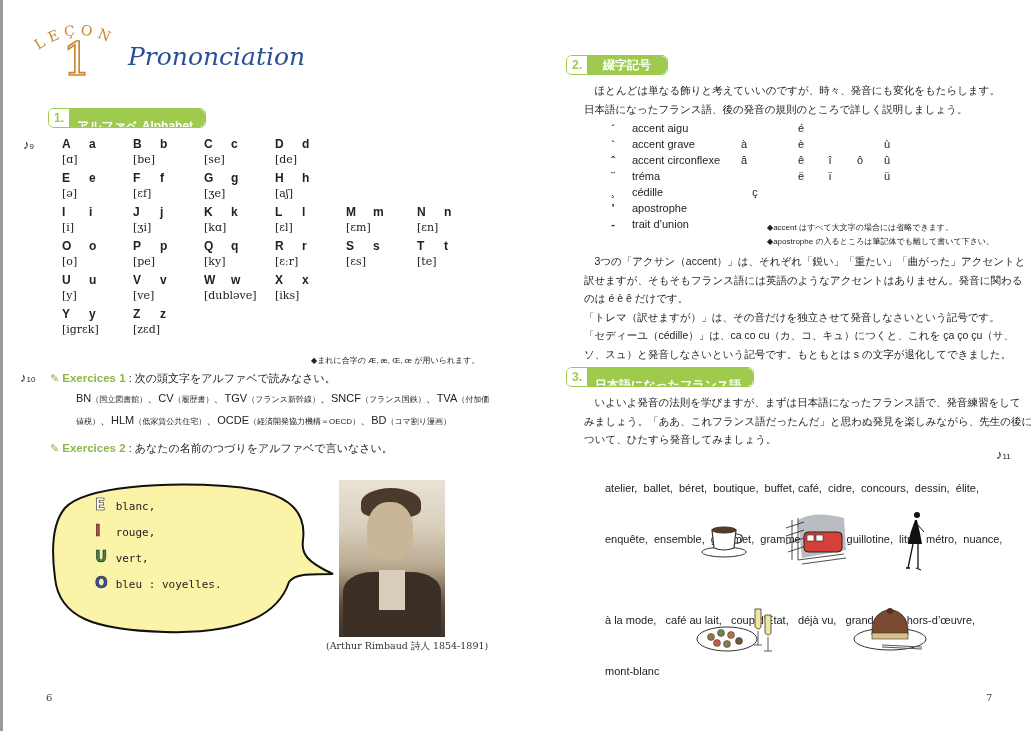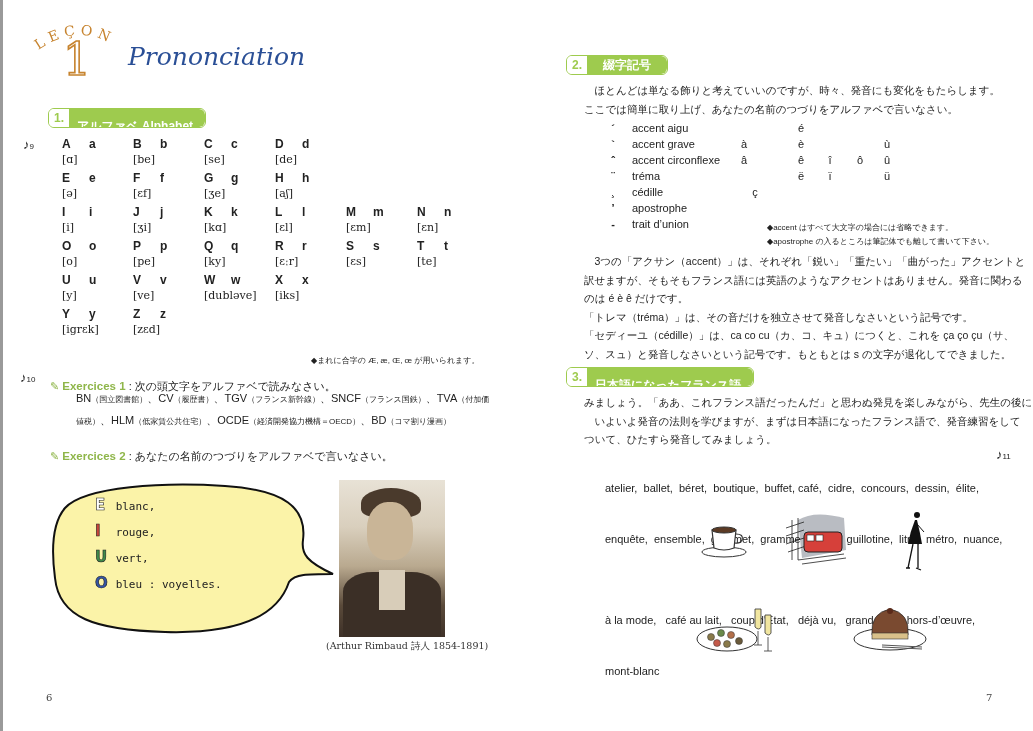--- a/index.html
+++ b/index.html
@@ -26,21 +26,21 @@
   .track { position: absolute; font-size: 11px; color: #222; }
   .track .note { font-size: 13px; }
   .track .n { font-size: 8px; }
   .letter { position: absolute; width: 72px; }
   .letter .up { position: absolute; left: 0; top: 0; font-weight: bold; font-size: 12px; }
   .letter .low { position: absolute; left: 27px; top: 0; font-weight: bold; font-size: 12px; }
   .letter .ipa { position: absolute; left: 0; top: 16px; font-family: "DejaVu Serif", serif; font-size: 11px; white-space: nowrap; }
   .note-small { position: absolute; font-size: 8px; color: #222; white-space: nowrap; }
 
   
-  .ex-title { position: absolute; font-size: 11px; white-space: nowrap; margin-top: 8px; }
+  .ex-title { position: absolute; font-size: 11px; white-space: nowrap; }
   .ex-title .pencil { color: #8fb64a; font-size: 11px; }
   .ex-title .exn { color: #8fb64a; font-weight: bold; font-size: 11.5px; }
   .ex-body { position: absolute; font-size: 11px; line-height: 20px; width: 415px; }
   .ex-body .small { font-size: 8px; }
 
   
   .bubble { position: absolute; left: 45px; top: 478px; width: 290px; height: 160px; }
   .bubble-text { position: absolute; left: 95px; top: 493px; font-family: "DejaVu Sans Mono", monospace; font-size: 11px; line-height: 25px; }
   .bubble-text .vl { display: inline-block; width: 14px; font-family: "DejaVu Sans", sans-serif; font-weight: bold; font-size: 15px; -webkit-text-stroke: 0.6px #222; }
   .photo { position: absolute; left: 339px; top: 480px; width: 106px; height: 157px;
@@ -130,45 +130,45 @@
 
 <div class="page page-right"></div>
 
 <div class="sec" style="left:566px; top:55px;">
   <span class="num">2.</span>
   <span class="lbl" style="padding:0 16px;">綴字記号</span>
 </div>
 
 <div class="para" style="left:584px; top:81px;">
   <div>　ほとんどは単なる飾りと考えていいのですが、時々、発音にも変化をもたらします。</div>
-  <div>ここでは簡単に取り上げ、あなたの名前のつづりをアルファベで言いなさい。</div>
+  <div>日本語になったフランス語、後の発音の規則のところで詳しく説明しましょう。</div>
 </div>
 
 <div id="accents"></div>
 
 <div class="note-small" style="left:767px; top:222px;">◆accent はすべて大文字の場合には省略できます。</div>
 <div class="note-small" style="left:767px; top:236px;">◆apostrophe の入るところは筆記体でも離して書いて下さい。</div>
 
 <div class="para" style="left:584px; top:252px;">
   <div>　3つの「アクサン（accent）」は、それぞれ「鋭い」「重たい」「曲がった」アクセントと</div>
   <div>訳せますが、そもそもフランス語には英語のようなアクセントはありません。発音に関わる</div>
   <div>のは é è ê だけです。</div>
-  <div>「トレマ（tréma）」は、その音だけを独立させて発音しなさいという記号です。</div>
+  <div>「トレマ（訳せますが）」は、その音だけを独立させて発音しなさいという記号です。</div>
   <div>「セディーユ（cédille）」は、ca co cu（カ、コ、キュ）につくと、これを ça ço çu（サ、</div>
   <div>ソ、スュ）と発音しなさいという記号です。もともとは s の文字が退化してできました。</div>
 </div>
 
 <div class="sec" style="left:566px; top:367px;">
   <span class="num">3.</span>
   <span class="lbl">日本語になったフランス語</span>
 </div>
 
 <div class="para" style="left:584px; top:393px;">
+  <div>　いよいよ発音の法則を学びますが、まずは日本語になったフランス語で、発音練習をして</div>
   <div>みましょう。「ああ、これフランス語だったんだ」と思わぬ発見を楽しみながら、先生の後に</div>
-  <div>　いよいよ発音の法則を学びますが、まずは日本語になったフランス語で、発音練習をして</div>
   <div>ついて、ひたすら発音してみましょう。</div>
 </div>
 
 <div class="words" style="left:605px; top:446px; white-space:pre;">
   <div>atelier,  ballet,  béret,  boutique,  buffet, café,  cidre,  concours,  dessin,  élite,</div>
   <div>enquête,  ensemble,  gourmet,  gramme,  gratin,  guillotine,  litre,  métro,  nuance,</div>
 </div>
 <div class="track" style="left:996px; top:447px;">
   <span class="note">♪</span><span class="n">11</span>
 </div>

